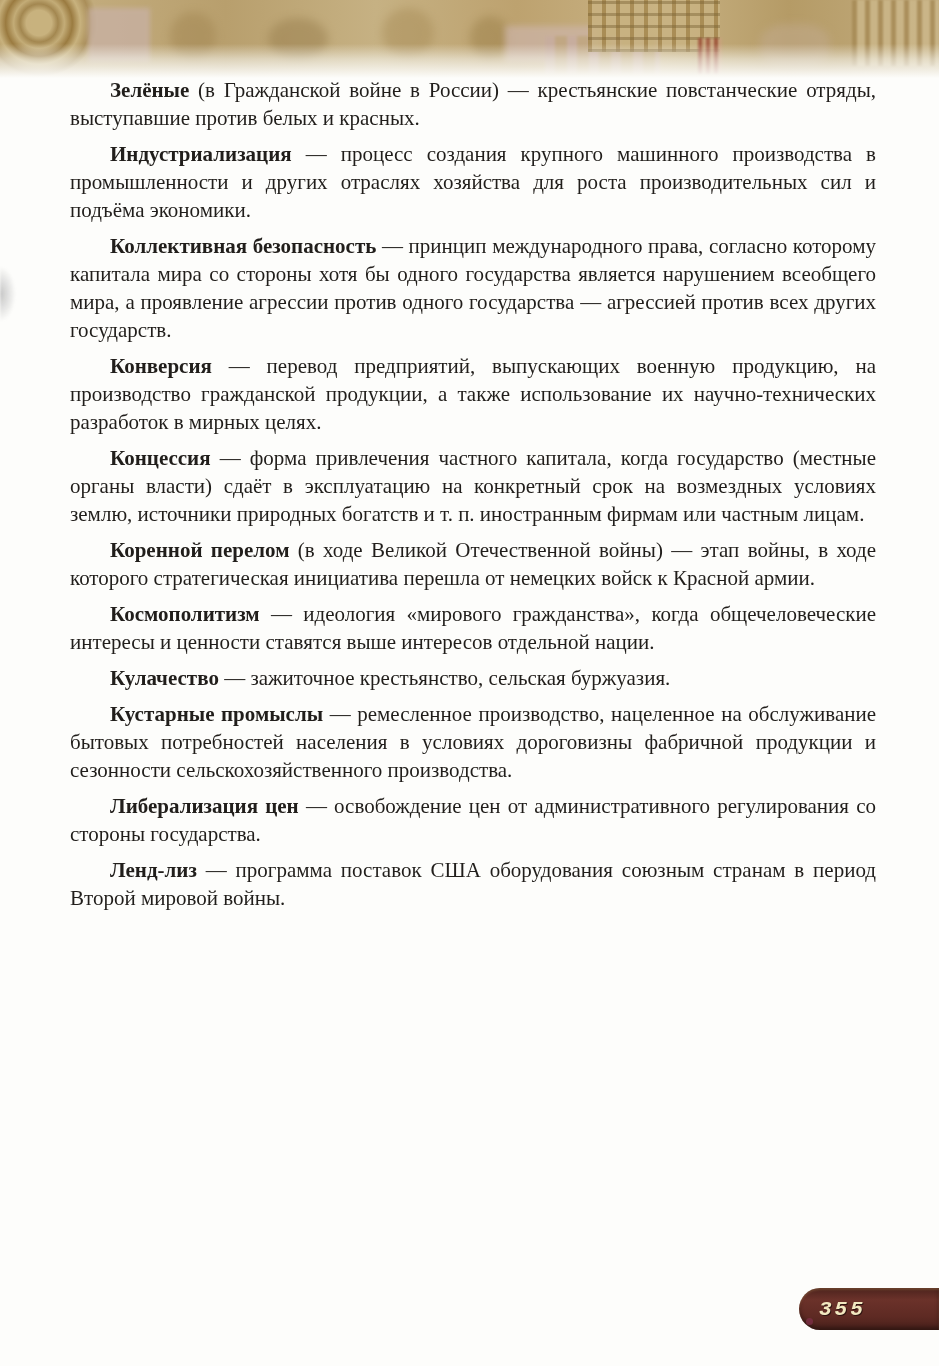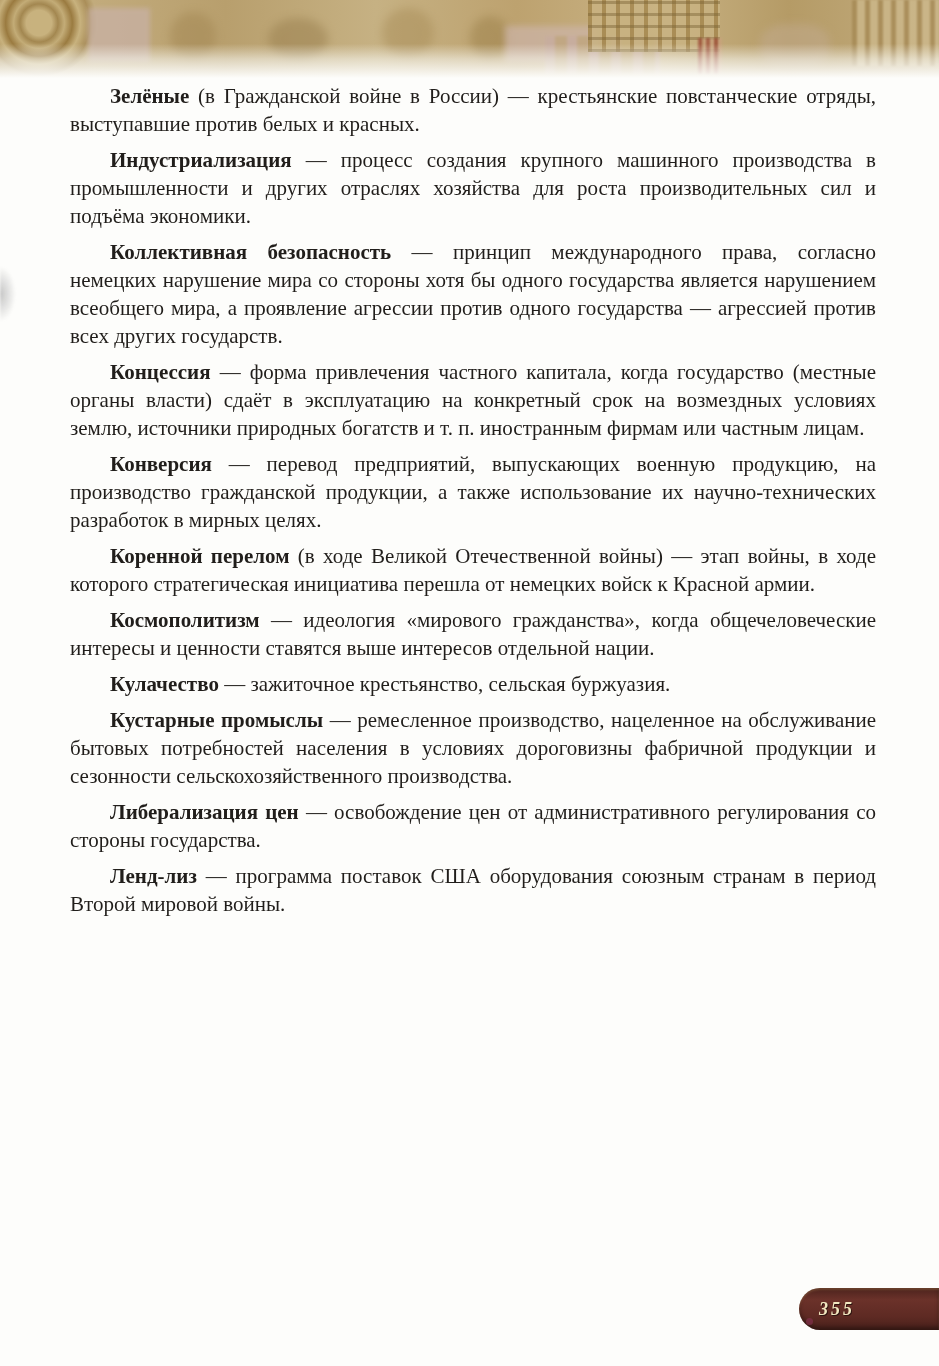--- a/index.html
+++ b/index.html
@@ -71,21 +71,21 @@
 
   
   .scan-artifact {
     position: absolute; left: 0; top: 266px; width: 16px; height: 56px;
     background: radial-gradient(ellipse at left center, rgba(150,150,152,.55), rgba(150,150,152,0) 70%);
     filter: blur(1px);
   }
 
   
   .content {
-    position: absolute; top: 82px; left: 70px;
+    position: absolute; top: 76px; left: 70px;
     width: 806px;
     color: #211e1b;
     font-size: 21px;
     line-height: 28px;
   }
   .entry {
     margin: 0 0 8px 0;
     text-indent: 40px;
     text-align: justify;
   }
@@ -101,23 +101,24 @@
     display: flex; align-items: center;
     padding-left: 20px;
   }
   .page-badge::before {
     content: ""; position: absolute; left: 7px; bottom: 5px;
     width: 7px; height: 7px; border-radius: 50%;
     background: #7c2f46; opacity: .8; filter: blur(.5px);
   }
   .page-number {
     color: #f2e8c0;
-    font-size: 18px; font-weight: 700; font-style: italic;
+    font-size: 21px; font-weight: 700; font-style: italic;
     letter-spacing: 3px;
     text-shadow: 1px 1px 0 #2e1410;
+    font-family: Liberation Mono, monospace;
   }
 </style>
 </head>
 <body>
 
 <div id="page">
 
   <div class="header-band">
     <div class="collage-medallion"></div>
     <div class="collage-pink-a"></div>
@@ -132,23 +133,23 @@
     <div class="collage-figure-5"></div>
     <div class="collage-right-stripes"></div>
   </div>
   <div class="header-fade"></div>
 
   <div class="scan-artifact"></div>
 
   <div class="content">
     <p class="entry"><span class="term">Зелёные</span><span> (в Гражданской войне в России) — крестьянские повстанческие отряды, выступавшие против белых и красных.</span></p>
     <p class="entry"><span class="term">Индустриализация</span><span> — процесс создания крупного машинного производства в промышленности и других отраслях хозяйства для роста производительных сил и подъёма экономики.</span></p>
-    <p class="entry"><span class="term">Коллективная безопасность</span><span> — принцип международного права, согласно немецких нарушение мира со стороны хотя бы одного государства является нарушением всеобщего мира, а проявление агрессии против одного государства — агрессией против всех других государств.</span></p>
+    <p class="entry"><span class="term">Коллективная безопасность</span><span> — принцип международного права, согласно которому капитала мира со стороны хотя бы одного государства является нарушением всеобщего мира, а проявление агрессии против одного государства — агрессией против всех других государств.</span></p>
+    <p class="entry"><span class="term">Конверсия</span><span> — перевод предприятий, выпускающих военную продукцию, на производство гражданской продукции, а также использование их научно-технических разработок в мирных целях.</span></p>
     <p class="entry"><span class="term">Концессия</span><span> — форма привлечения частного капитала, когда государство (местные органы власти) сдаёт в эксплуатацию на конкретный срок на возмездных условиях землю, источники природных богатств и т. п. иностранным фирмам или частным лицам.</span></p>
-    <p class="entry"><span class="term">Конверсия</span><span> — перевод предприятий, выпускающих военную продукцию, на производство гражданской продукции, а также использование их научно-технических разработок в мирных целях.</span></p>
     <p class="entry"><span class="term">Коренной перелом</span><span> (в ходе Великой Отечественной войны) — этап войны, в ходе которого стратегическая инициатива перешла от немецких войск к Красной армии.</span></p>
     <p class="entry"><span class="term">Космополитизм</span><span> — идеология «мирового гражданства», когда общечеловеческие интересы и ценности ставятся выше интересов отдельной нации.</span></p>
     <p class="entry"><span class="term">Кулачество</span><span> — зажиточное крестьянство, сельская буржуазия.</span></p>
     <p class="entry"><span class="term">Кустарные промыслы</span><span> — ремесленное производство, нацеленное на обслуживание бытовых потребностей населения в условиях дороговизны фабричной продукции и сезонности сельскохозяйственного производства.</span></p>
     <p class="entry"><span class="term">Либерализация цен</span><span> — освобождение цен от административного регулирования со стороны государства.</span></p>
     <p class="entry"><span class="term">Ленд-лиз</span><span> — программа поставок США оборудования союзным странам в период Второй мировой войны.</span></p>
   </div>
 
   <div class="page-badge">
     <span class="page-number">355</span>

